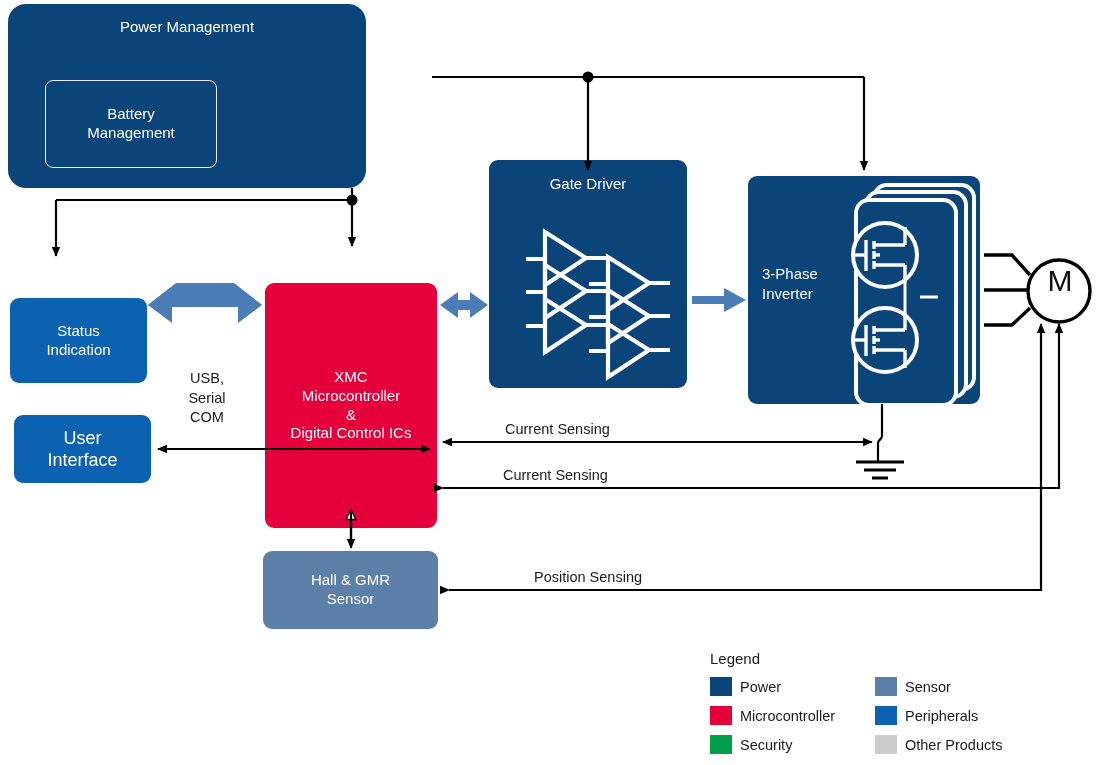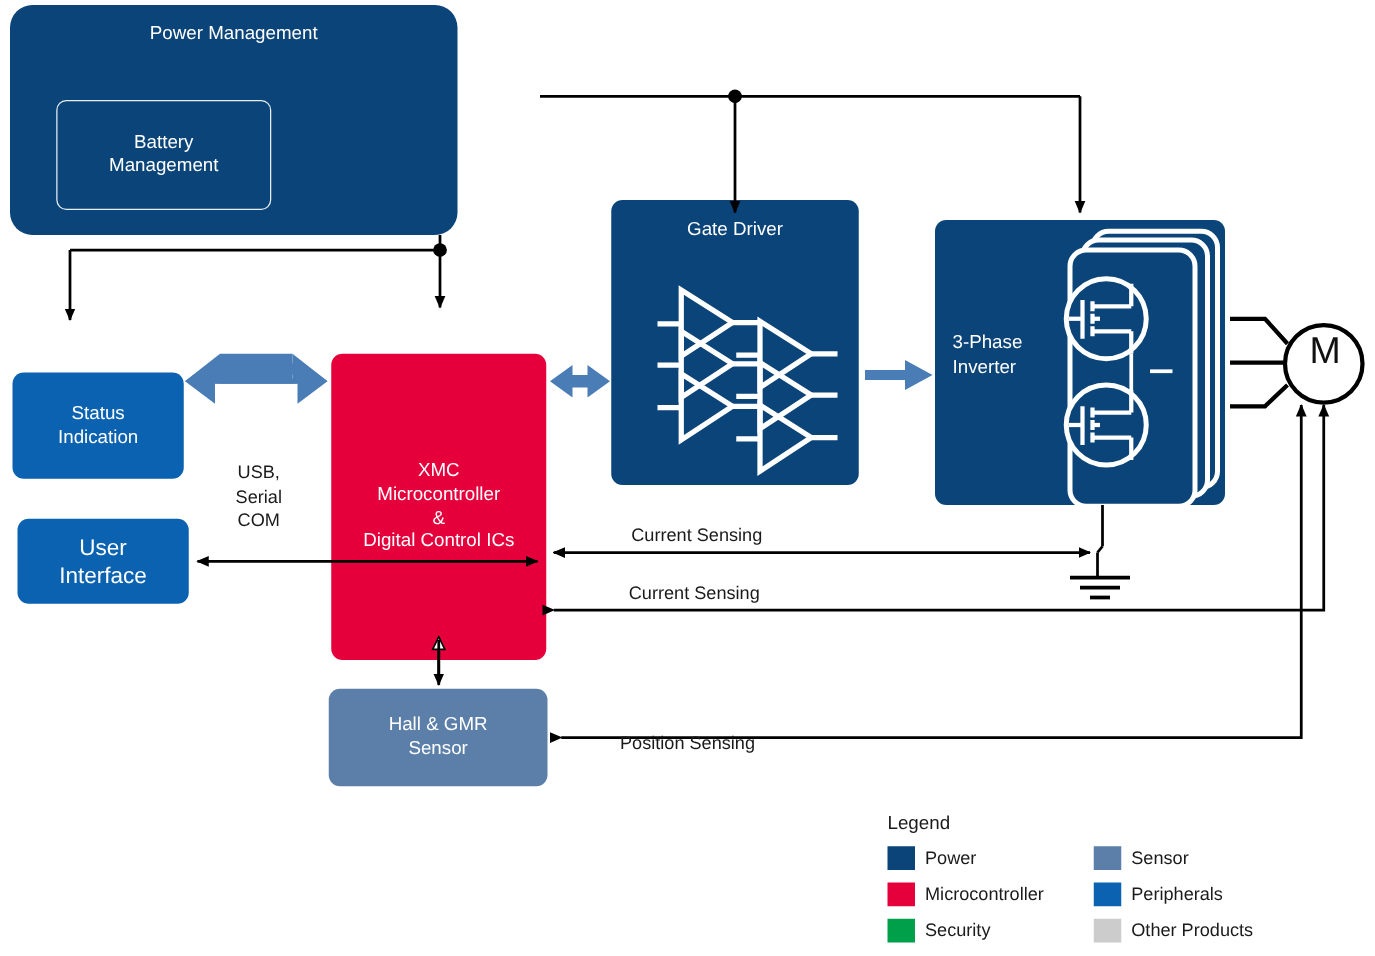--- a/index.html
+++ b/index.html
@@ -296,21 +296,21 @@
   <div class="motor-letter">M</div>
 
   <div class="wire-label" style="left:167px; top:369px; width:80px; text-align:center;">USB,
 Serial
 COM</div>
 
   <div class="wire-label" style="left:505px; top:420px;">Current Sensing</div>
 
   <div class="wire-label" style="left:503px; top:466px;">Current Sensing</div>
 
-  <div class="wire-label" style="left:496px; top:568px;margin-top:18px;">Position Sensing</div>
+  <div class="wire-label" style="left:534px; top:568px;">Position Sensing</div>
 
   <div class="legend">
     <div class="legend-title">Legend</div>
     <div class="legend-grid">
 
       <div class="legend-item">
         <span class="legend-swatch" style="background:#0a4478;"></span>
         <span class="legend-label">Power</span>
       </div>
       <div class="legend-item">

